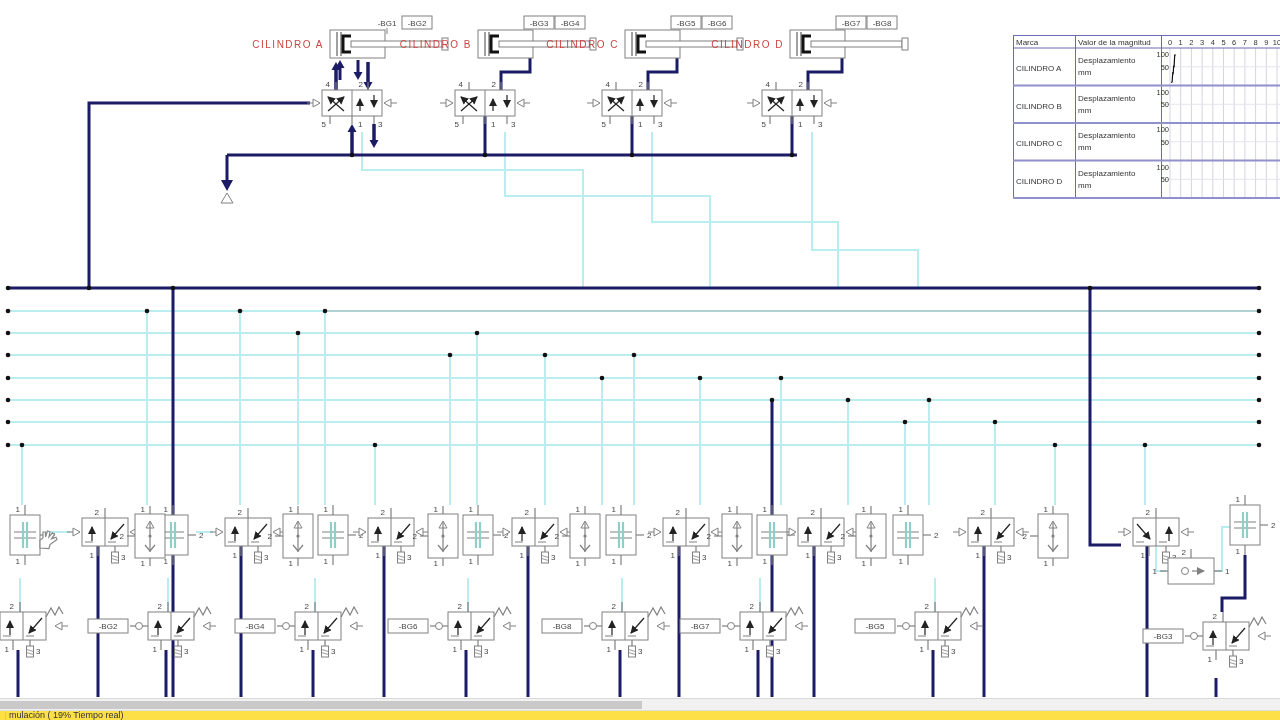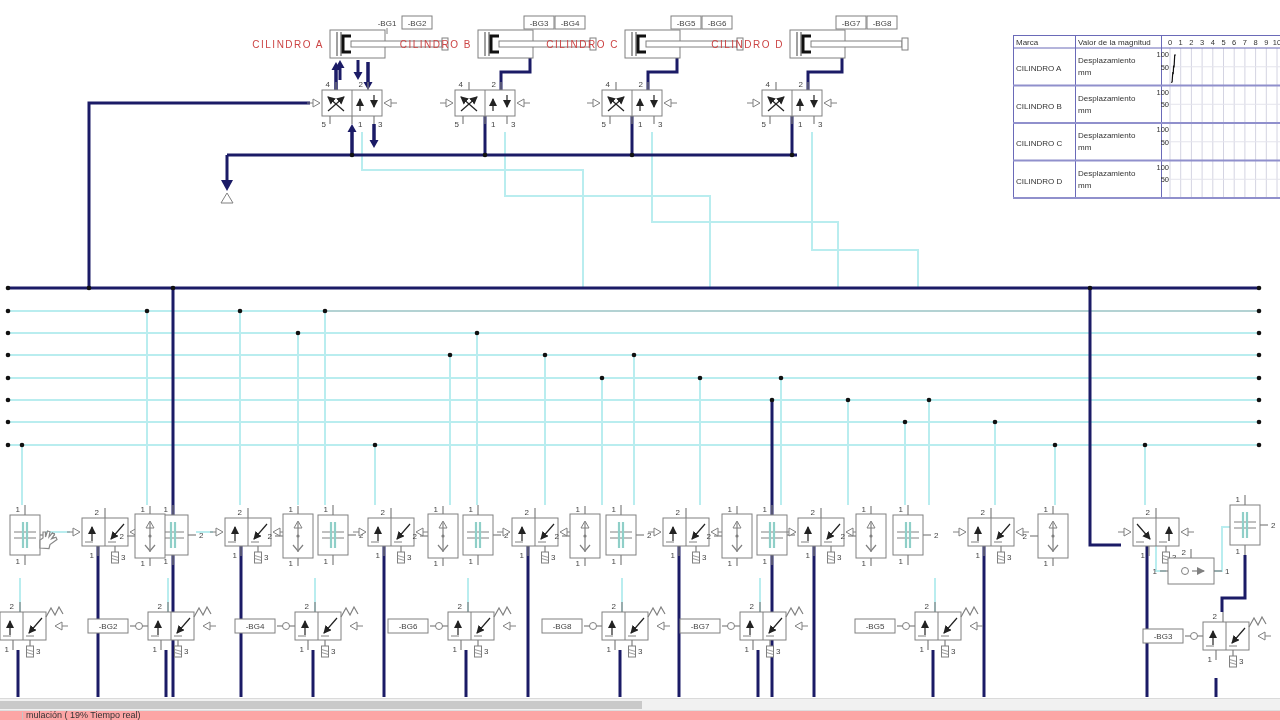--- a/index.html
+++ b/index.html
@@ -3,23 +3,23 @@
 <meta charset="utf-8">
 <style>
   html,body{margin:0;padding:0;background:#fff;}
   .canvas{position:relative;width:1280px;height:720px;overflow:hidden;background:#fff;
           font-family:"Liberation Sans",sans-serif;}
   #schematic{position:absolute;left:0;top:0;}
   #table-svg{position:absolute;left:1013px;top:35px;}
   .hscroll{position:absolute;left:0;top:698px;width:1280px;height:12px;background:#f1f1f1;
            border-top:1px solid #dadada;box-sizing:border-box;}
   .hthumb{position:absolute;left:0;top:2px;width:642px;height:8px;background:#c9c9c9;}
-  .statusbar{position:absolute;left:0;top:710px;width:1280px;height:10px;background:#fca5a5;
+  .statusbar{position:absolute;left:0;top:710px;width:1280px;height:10px;background:#fde047;
              border-top:1px solid #dedede;box-sizing:border-box;font-size:9px;color:#333;
-             line-height:9px;padding-left:22px;}
+             line-height:9px;padding-left:5px;}
   .statusbar .sep{display:inline-block;width:1px;height:8px;background:#c5c5c5;margin-right:3px;vertical-align:middle;}
 </style>
 </head>
 <body>
 
 <div class="canvas">
   <svg id="schematic" width="1280" height="698">
       <defs>
         <marker id="ag" markerWidth="10" markerHeight="10" refX="7" refY="4" orient="auto" markerUnits="userSpaceOnUse">
           <path d="M0,0 L8,4 L0,8 z" fill="#808080"></path>

